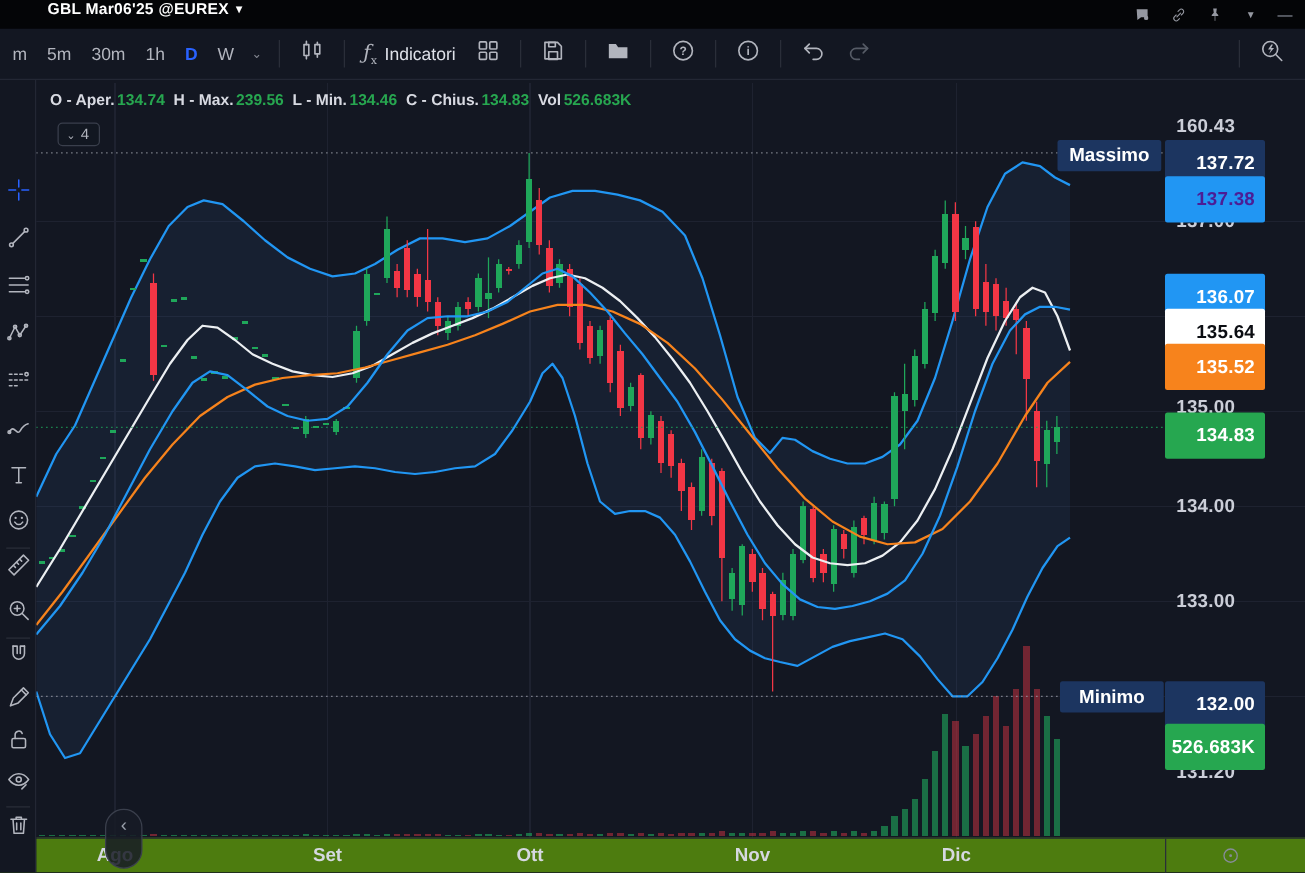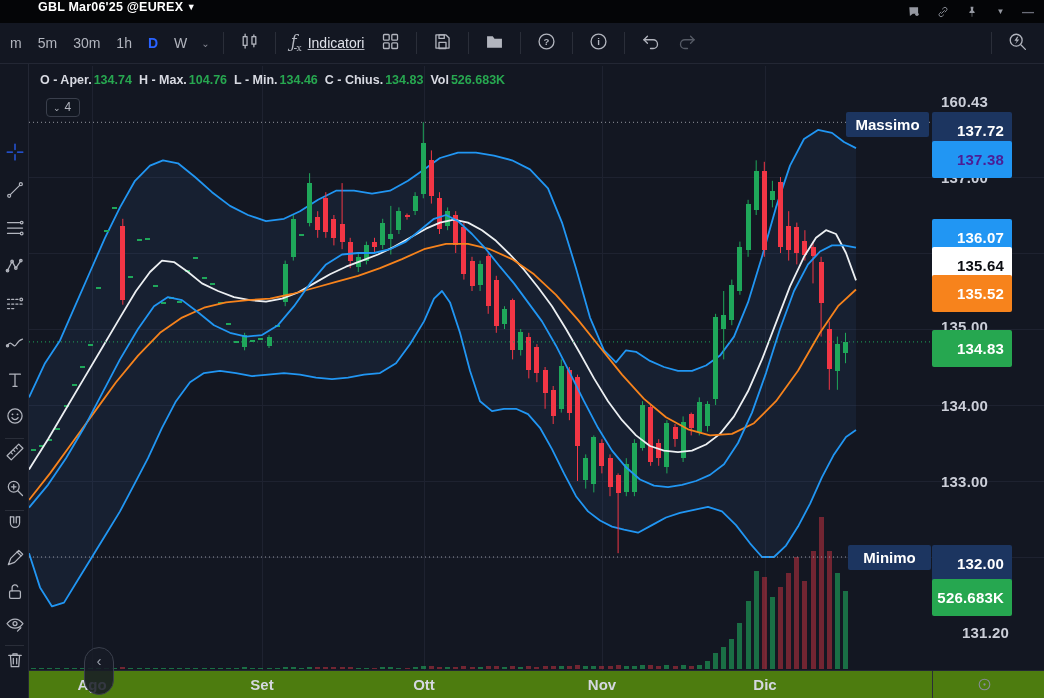--- a/index.html
+++ b/index.html
@@ -14,21 +14,21 @@
   .titlebar .tb-right .ticon { width:15px; height:15px; display:inline-flex; align-items:center; justify-content:center; color:#9598a1; }
   .titlebar .tb-right svg { width:14px; height:14px; }
   .min-dash { color:#6a6d78; font-weight:bold; font-size:12px; }
 
   
   .toolbar { position:absolute; left:0; top:23px; width:1044px; height:41px; background:#131722; border-bottom:1px solid #232734; display:flex; align-items:center; z-index:29; }
   .tf { padding:0 8px; font-size:14px; color:#b2b5be; height:28px; line-height:28px; border-radius:4px; cursor:pointer; }
   .tf.active { color:#2962ff; font-weight:bold; }
   .tf-caret { color:#868993; font-size:10px; padding:0 6px; cursor:pointer; }
   .tsep { width:1px; height:22px; background:#2a2e39; margin:0 7px; }
-  .tool-btn { display:flex; align-items:center; gap:6px; color:#b2b5be; padding:0 8px; height:30px; cursor:pointer;text-decoration:underline; }
+  .tool-btn { display:flex; align-items:center; gap:6px; color:#b2b5be; padding:0 8px; height:30px; cursor:pointer; }
   .tool-btn svg { width:21px; height:21px; }
   .fx-glyph { font-family:"DejaVu Serif",serif; font-style:italic; font-size:16px; color:#b2b5be; }
   .fx-glyph sub { font-size:9px; font-style:normal; }
   .ind-label { font-size:14px; color:#dfe2ea; }
   .tool-btn.dim { color:#565b66; }
   .toolbar-right { margin-left:auto; display:flex; align-items:center; margin-right:8px; }
 
   
   .rail { position:absolute; left:0; top:64px; width:29px; height:634px; background:#131722; border-right:1px solid #232734; z-index:25; }
   .rail-item { position:absolute; left:0; width:29px; height:30px; display:flex; align-items:center; justify-content:center; color:#b2b5be; cursor:pointer; }
@@ -572,40 +572,40 @@
         <path d="M4.5 6.5h15M9.5 6.5V4.5h5v2M6.5 6.5l1 13.5h9l1-13.5M10 10v6.5M14 10v6.5"></path>
       </svg>
     </div>
   </div>
 
 <div class="legend">
   <span class="ohlc" id="legend-ohlc">
       <span class="lab">O - Aper.</span>
       <span class="val" style="margin-left: -5px;">134.74</span>
       <span class="lab">H - Max.</span>
-      <span class="val" style="margin-left: -5px;">104.76</span>
+      <span class="val" style="margin-left: -5px;">239.56</span>
       <span class="lab">L - Min.</span>
       <span class="val" style="margin-left: -5px;">134.46</span>
       <span class="lab">C - Chius.</span>
       <span class="val" style="margin-left: -5px;">134.83</span>
       <span class="lab">Vol</span>
       <span class="val" style="margin-left: -5px;">526.683K</span>
     </span>
 </div>
 <div class="legend-chip">
   <span class="c">⌄</span><span>4</span>
 </div>
 
 <div id="price-axis">
     <div class="tick" style="top: 101px;">160.43</div>
     <div class="tick" style="top: 177px;">137.00</div>
     <div class="tick" style="top: 326px;">135.00</div>
     <div class="tick" style="top: 405px;">134.00</div>
     <div class="tick" style="top: 481px;">133.00</div>
-    <div class="tick" style="top: 632px; margin-left: 21px;">131.20</div>
+    <div class="tick" style="top: 618px;">131.20</div>
     <div class="pbadge-label" style="left: 846px; top: 112px; background: rgb(28, 53, 96); color: rgb(255, 255, 255);">Massimo</div>
     <div class="pbadge" style="top: 112px; background: rgb(28, 53, 96); color: rgb(255, 255, 255);">137.72</div>
     <div class="pbadge" style="top: 141px; background: rgb(33, 150, 243); color: #4c1d95;">137.38</div>
     <div class="pbadge" style="top: 219px; background: rgb(33, 150, 243); color: rgb(255, 255, 255);">136.07</div>
     <div class="pbadge" style="top: 247px; background: rgb(255, 255, 255); color: rgb(11, 13, 18);">135.64</div>
     <div class="pbadge" style="top: 275px; background: rgb(247, 131, 28); color: rgb(255, 255, 255);">135.52</div>
     <div class="pbadge" style="top: 330px; background: rgb(38, 167, 80); color: rgb(255, 255, 255);">134.83</div>
     <div class="pbadge-label" style="left: 848px; top: 545px; background: rgb(28, 53, 96); color: rgb(255, 255, 255);">Minimo</div>
     <div class="pbadge" style="top: 545px; background: rgb(28, 53, 96); color: rgb(255, 255, 255);">132.00</div>
     <div class="pbadge" style="top: 579px; background: rgb(38, 167, 80); color: rgb(255, 255, 255);">526.683K</div>

